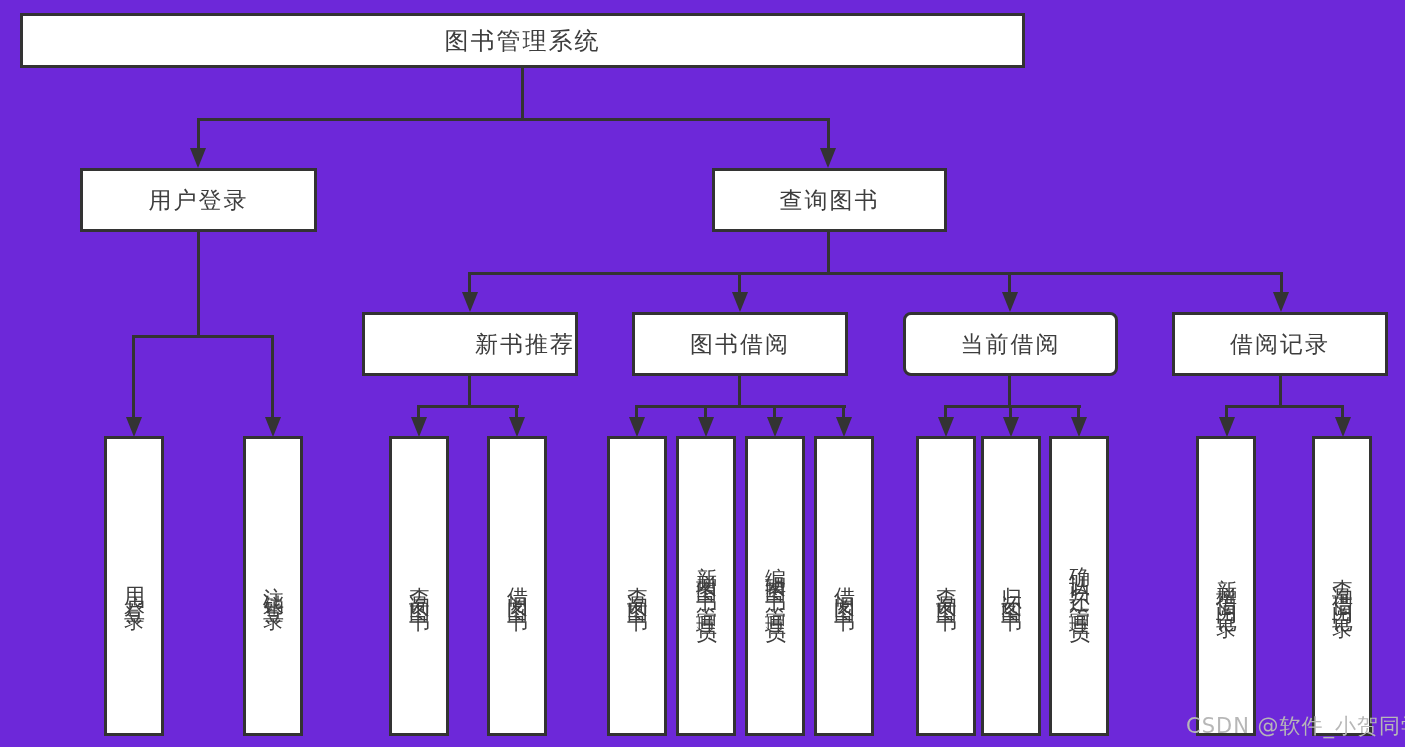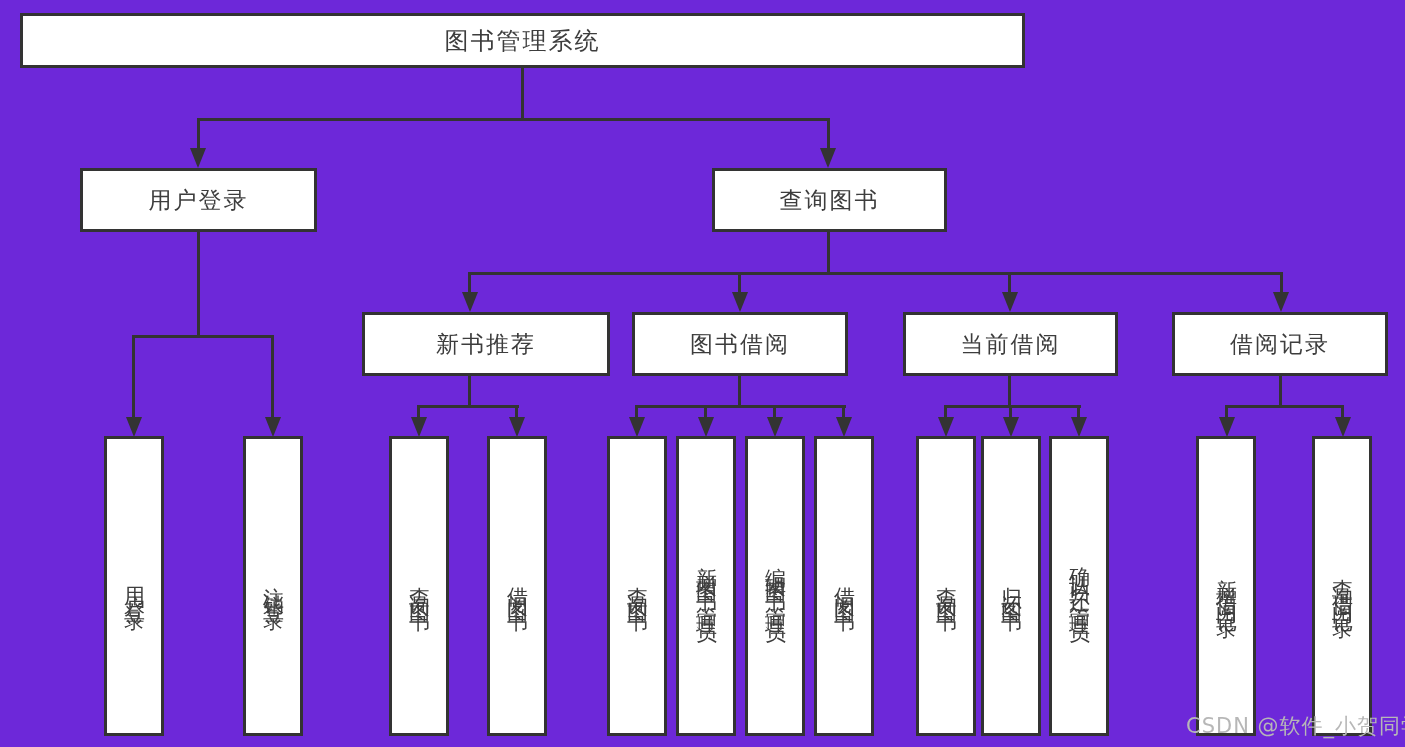--- a/index.html
+++ b/index.html
@@ -66,27 +66,27 @@
   <div class="l" style="left:468px;top:272px;width:815px;height:3px"></div>
   <div class="l" style="left:468px;top:272px;width:3px;height:24px"></div>
   <div class="l" style="left:738px;top:272px;width:3px;height:24px"></div>
   <div class="l" style="left:1008px;top:272px;width:3px;height:24px"></div>
   <div class="l" style="left:1280px;top:272px;width:3px;height:24px"></div>
   <div class="arr" style="left:462px;top:292px"></div>
   <div class="arr" style="left:732px;top:292px"></div>
   <div class="arr" style="left:1002px;top:292px"></div>
   <div class="arr" style="left:1273px;top:292px"></div>
 
-  <div class="node" style="left:362px;top:312px;width:248px;height:64px;">
+  <div class="node" style="left:362px;top:312px;width:216px;height:64px;justify-content:flex-end;">
     <span>新书推荐</span>
   </div>
   <div class="node" style="left:632px;top:312px;width:216px;height:64px;text-align:right;">
     <span>图书借阅</span>
   </div>
-  <div class="node" style="left:903px;top:312px;width:215px;height:64px;">
+  <div class="node" style="left:903px;top:312px;width:215px;height:64px;border-radius:8px;">
     <span>当前借阅</span>
   </div>
   <div class="node" style="left:1172px;top:312px;width:216px;height:64px;">
     <span>借阅记录</span>
   </div>
 
   <div class="l" style="left:468px;top:376px;width:3px;height:31px"></div>
   <div class="l" style="left:417px;top:405px;width:102px;height:3px"></div>
   <div class="l" style="left:417px;top:405px;width:3px;height:16px"></div>
   <div class="l" style="left:515px;top:405px;width:3px;height:16px"></div>

